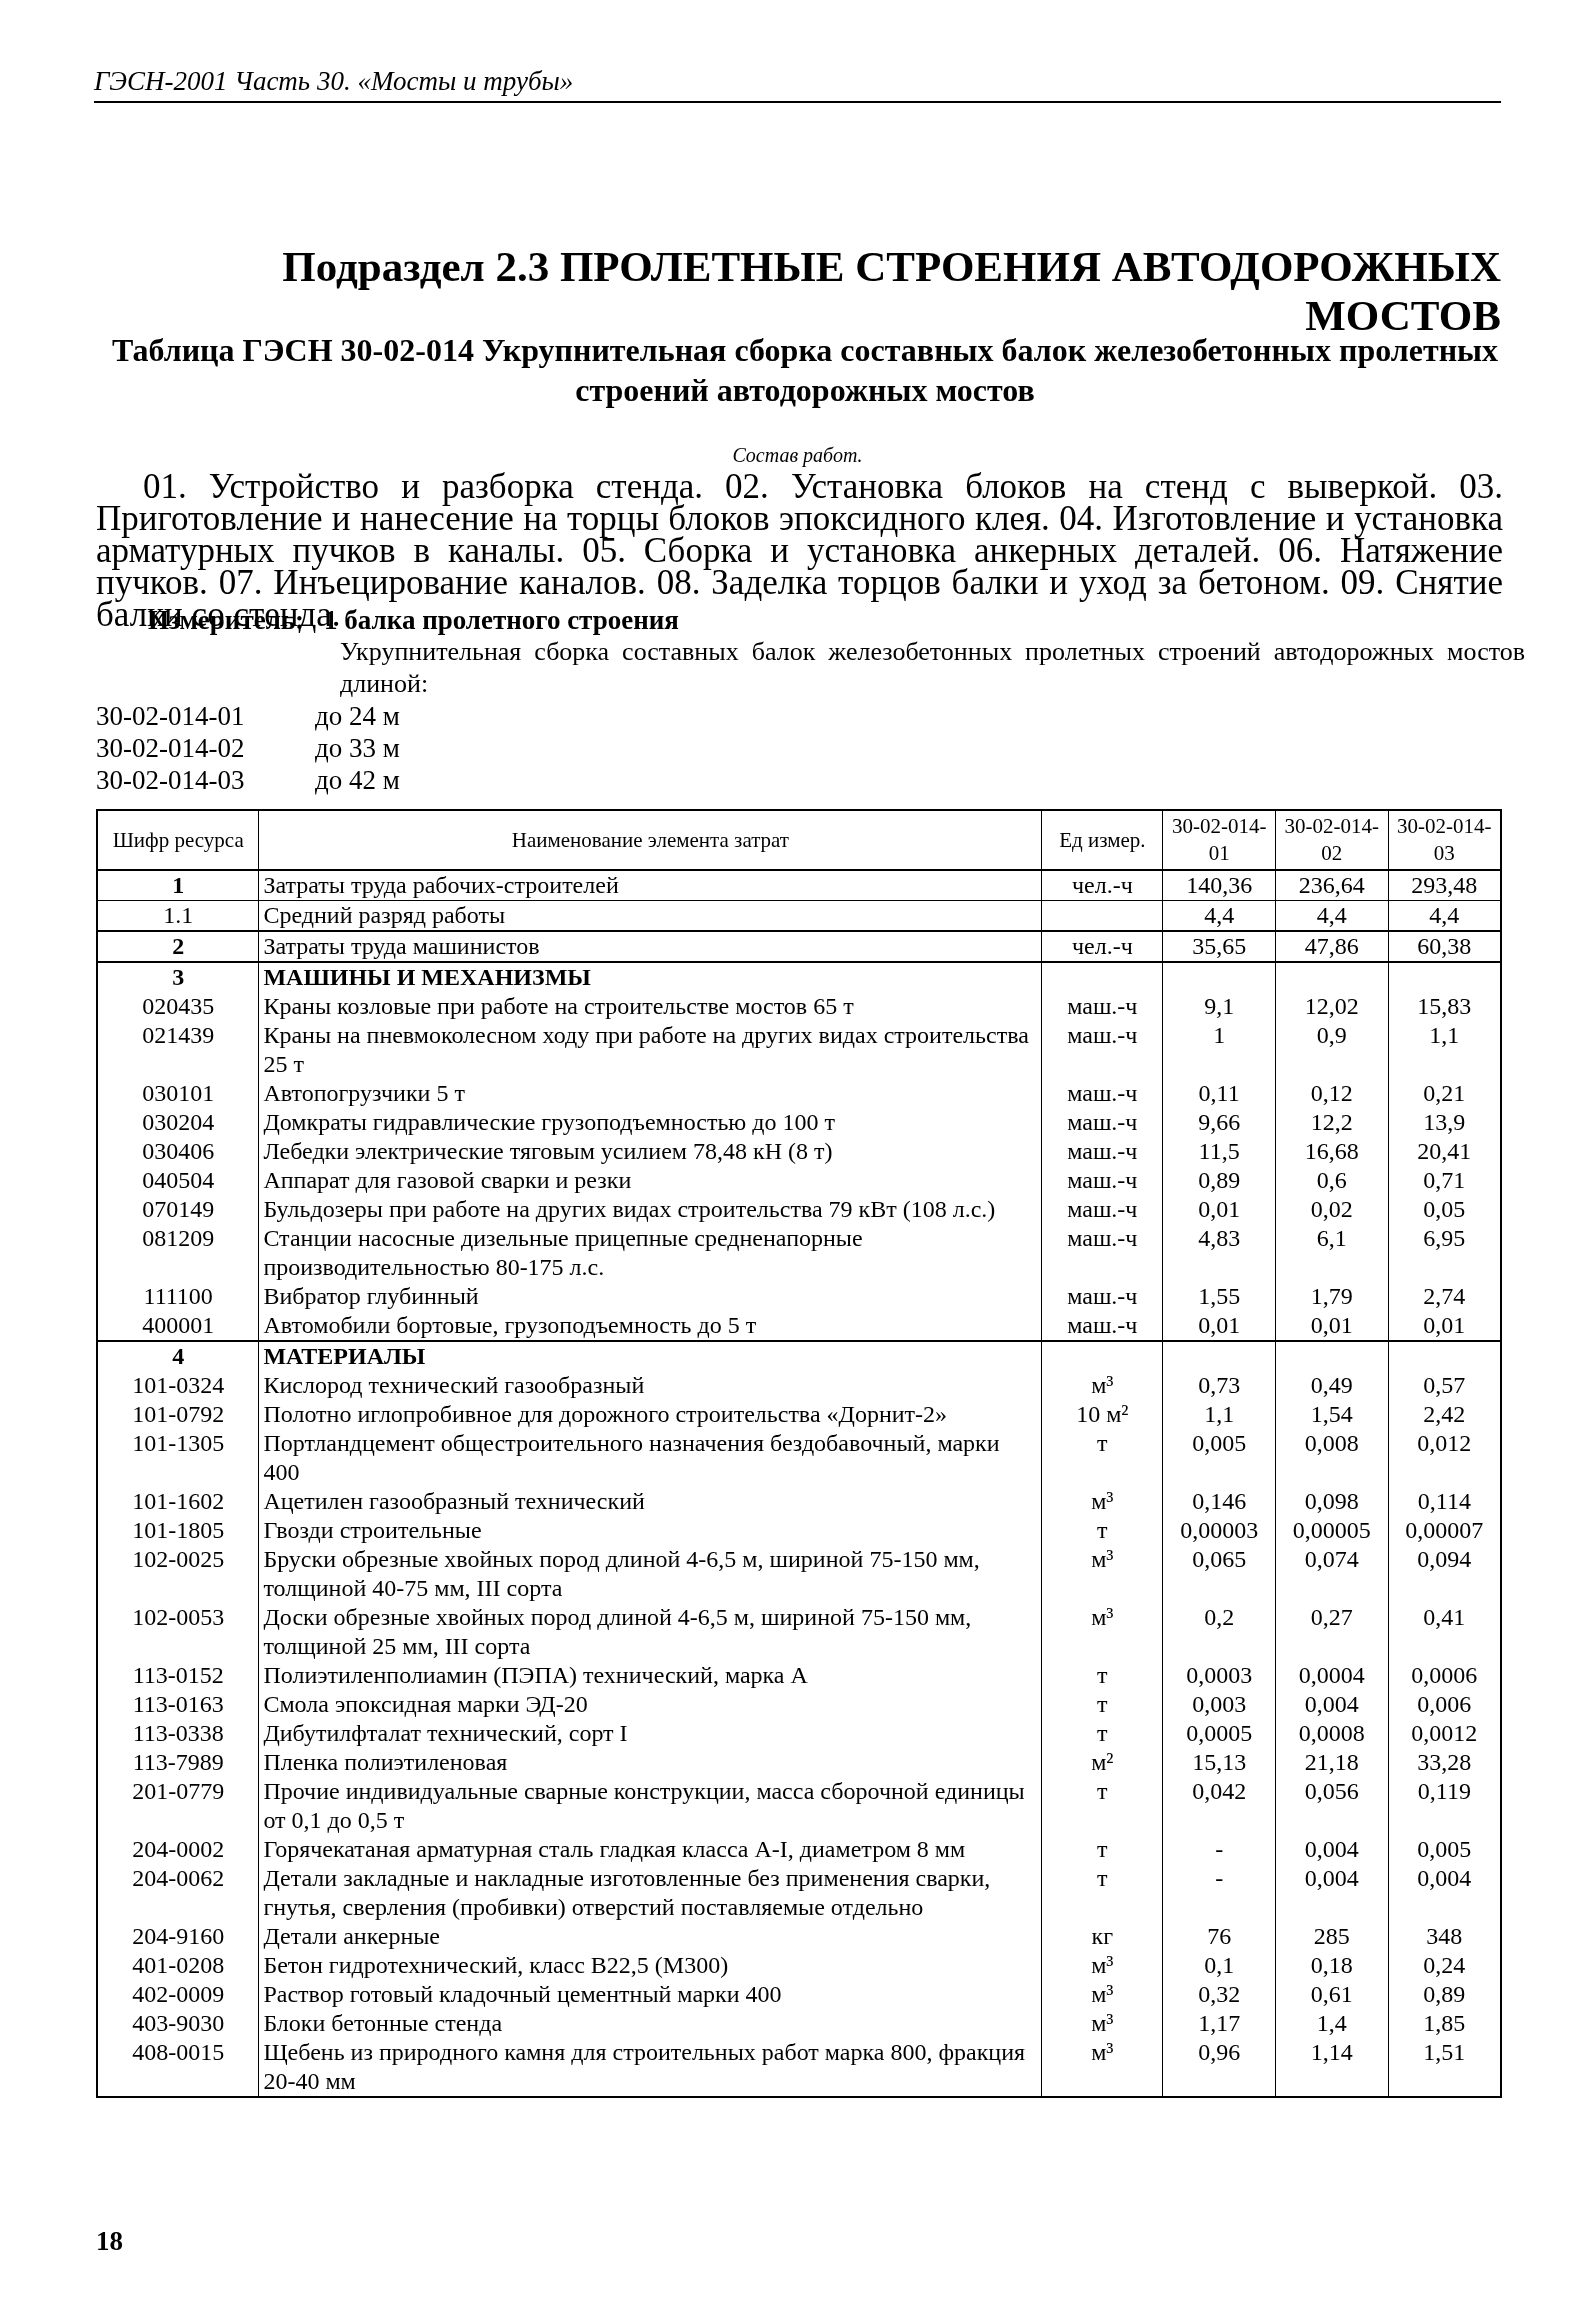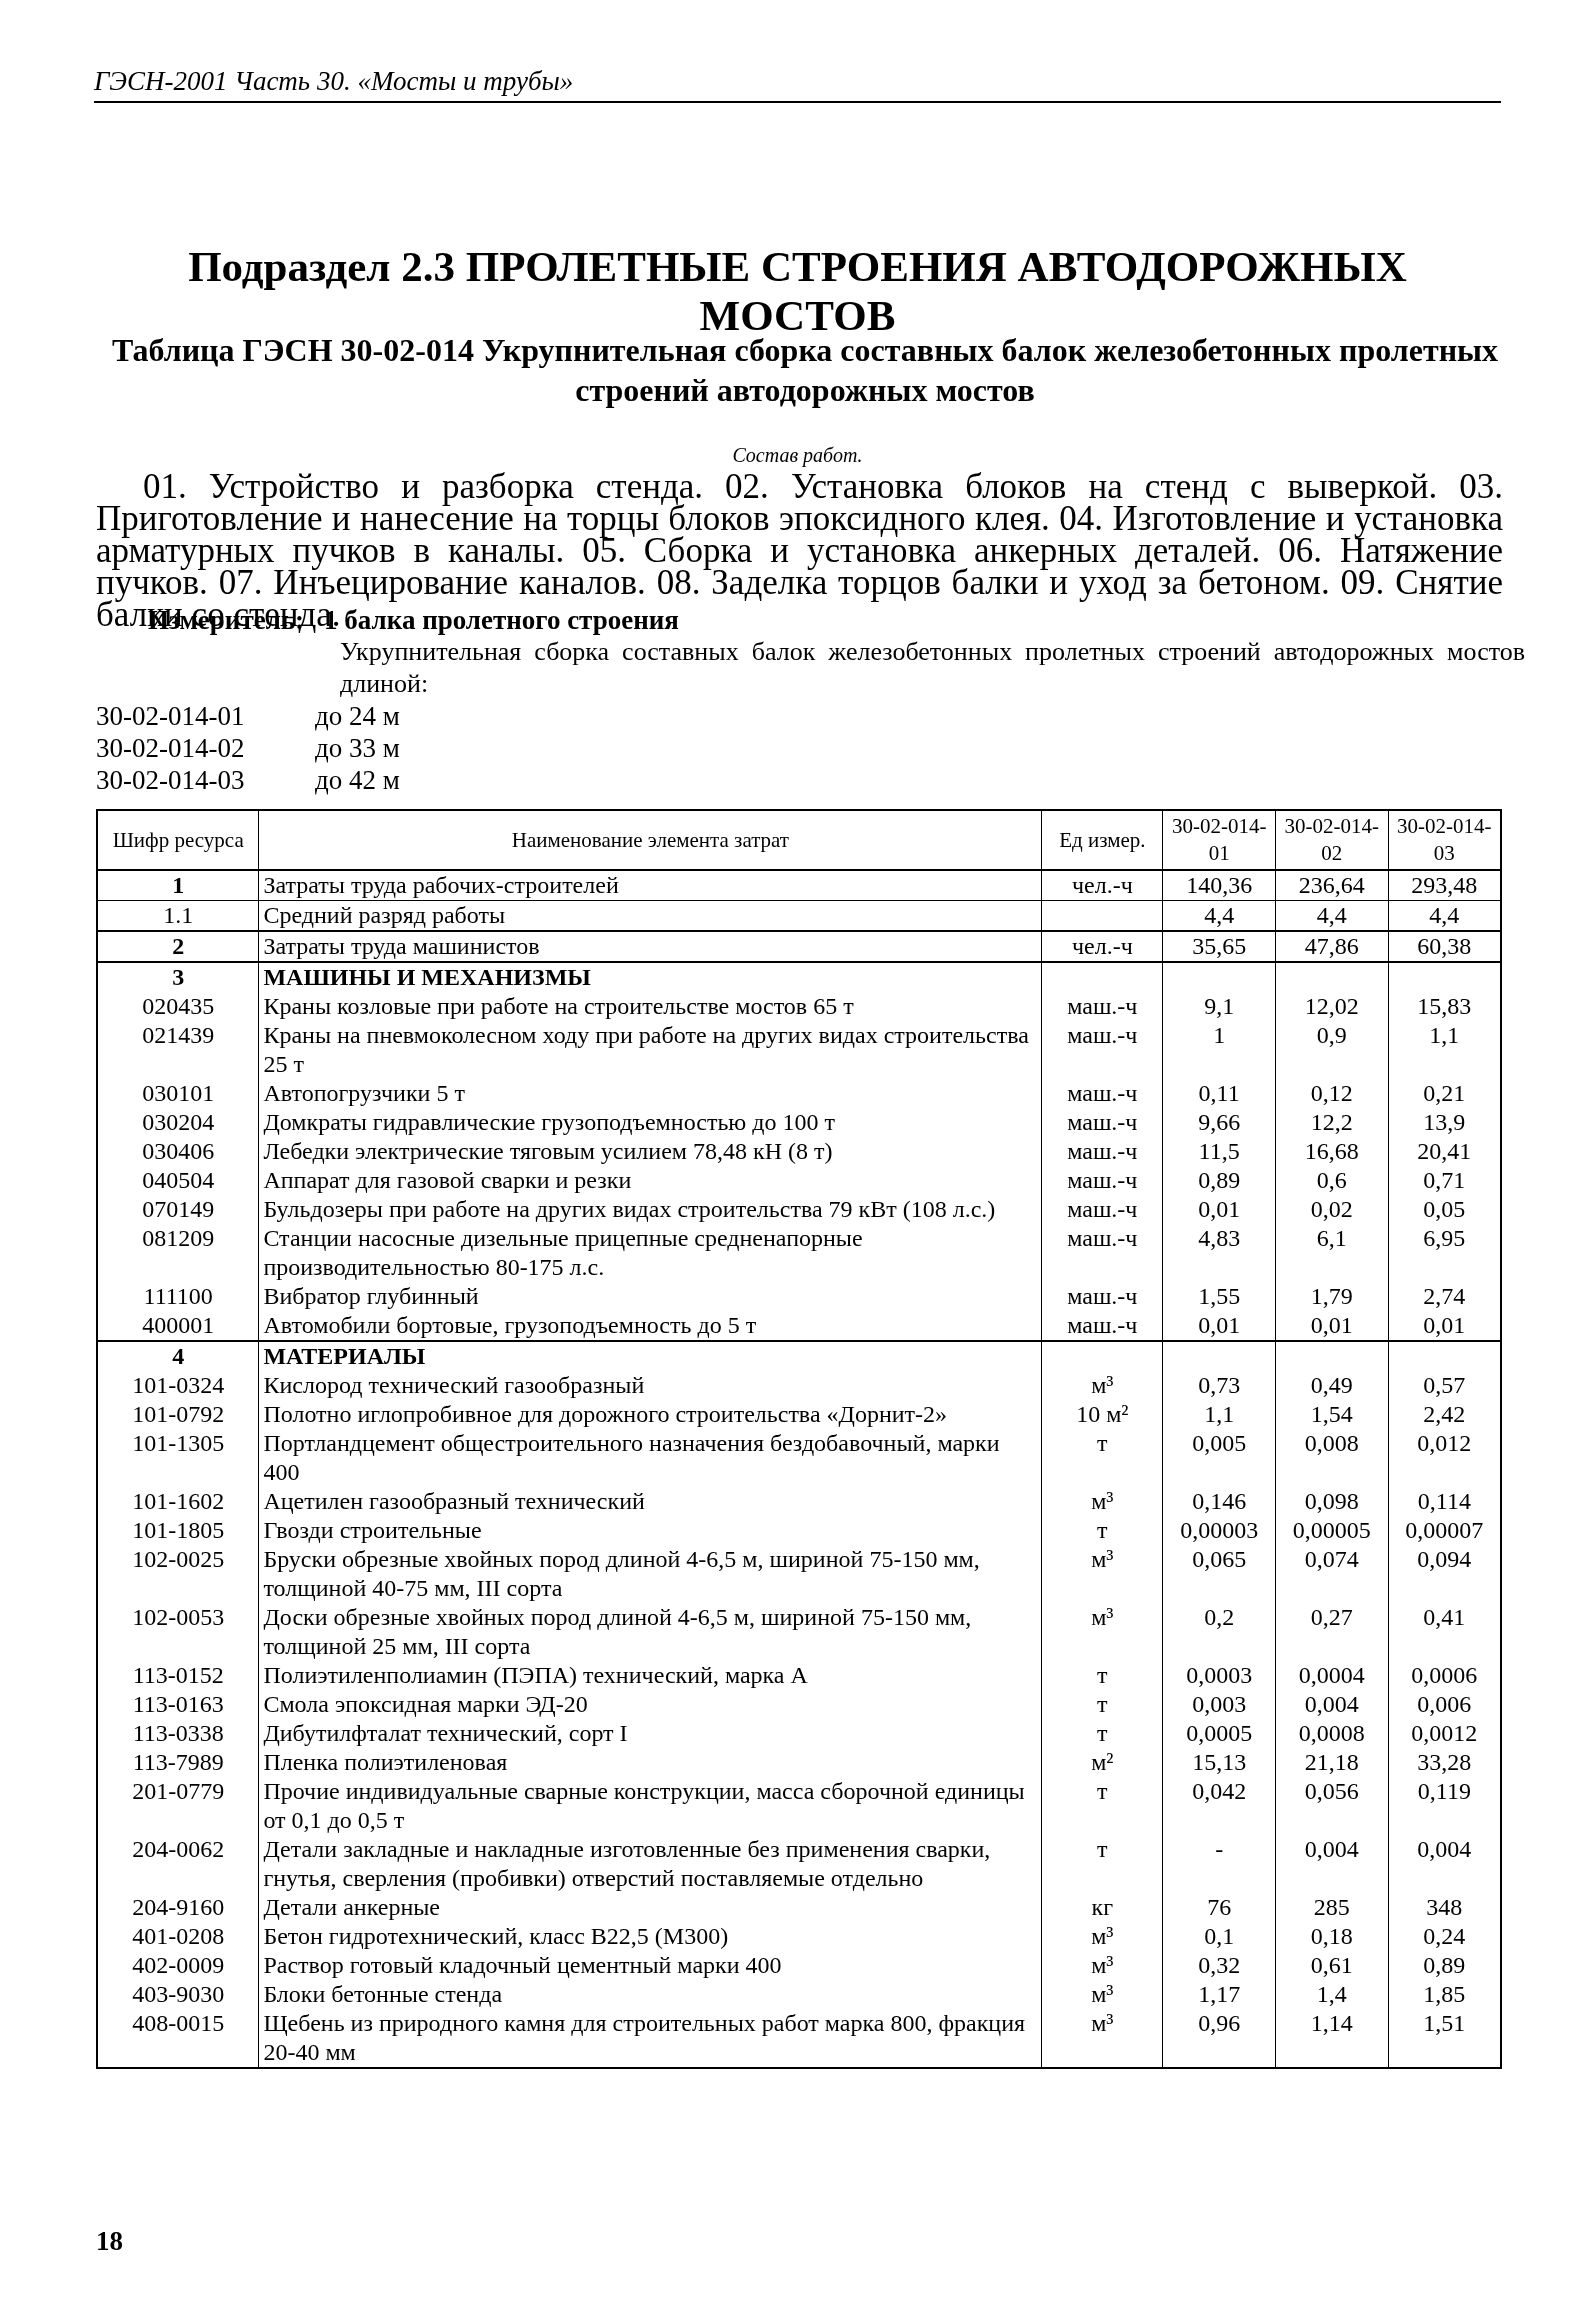--- a/index.html
+++ b/index.html
@@ -1,18 +1,18 @@
 <!DOCTYPE html>
 <html style="font-size:10.8px"><head>
 <meta charset="utf-8">
 <style>
   html,body{margin:0;padding:0;background:#fff;}
   body{width:1591px;height:2307px;position:relative;font-family:"Liberation Serif","DejaVu Serif",serif;color:#000;overflow:hidden;}
   .running-head{position:absolute;left:94px;top:66px;width:1407px;font-size:27px;border-bottom:2px solid #000;padding-bottom:4px;font-style:italic;}
-  .subsection{position:absolute;left:94px;width:1407px;top:242px;text-align:center;font-weight:bold;font-size:43px;}
+  .subsection{position:absolute;left:94px;width:1407px;top:242px;text-align:right;font-weight:bold;font-size:43px;}
   .table-title{position:absolute;left:108px;width:1394px;top:330px;text-align:center;font-weight:bold;font-size:32px;line-height:40px;}
   .work-head{position:absolute;left:94px;width:1407px;top:444px;text-align:center;font-style:italic;font-size:20px;}
   .work-text{position:absolute;left:96px;width:1407px;top:471px;font-size:35px;line-height:32px;text-align:justify;text-indent:47px;}
   .meter{position:absolute;left:148px;top:605px;font-size:27px;font-weight:bold;}
   .meter .v{margin-left:20px;}
   .desc{position:absolute;left:316px;width:1185px;top:636px;font-size:26px;line-height:32px;text-align:justify;margin-left:24px;}
   .variants{position:absolute;left:96px;top:700px;font-size:27px;line-height:32px;}
   .variants .row{display:flex;}
   .variants .code{width:219px;}
   table.norms{position:absolute;left:96px;top:809px;width:1406px;border-collapse:collapse;font-size:24px;line-height:29px;table-layout:fixed;border:2px solid #000;}
@@ -281,20 +281,28 @@
       </tr>
       <tr>
         <td class="c">201-0779</td>
         <td class="">Прочие индивидуальные сварные конструкции, масса сборочной единицы от 0,1 до 0,5 т</td>
         <td class="c">т</td>
         <td class="c">0,042</td>
         <td class="c">0,056</td>
         <td class="c">0,119</td>
       </tr>
       <tr>
+        <td class="c">204-0002</td>
+        <td class="">Горячекатаная арматурная сталь гладкая класса А-I, диаметром 8 мм</td>
+        <td class="c">т</td>
+        <td class="c">-</td>
+        <td class="c">0,004</td>
+        <td class="c">0,005</td>
+      </tr>
+      <tr>
         <td class="c">204-0062</td>
         <td class="">Детали закладные и накладные изготовленные без применения сварки, гнутья, сверления (пробивки) отверстий поставляемые отдельно</td>
         <td class="c">т</td>
         <td class="c">-</td>
         <td class="c">0,004</td>
         <td class="c">0,004</td>
       </tr>
       <tr>
         <td class="c">204-9160</td>
         <td class="">Детали анкерные</td>

